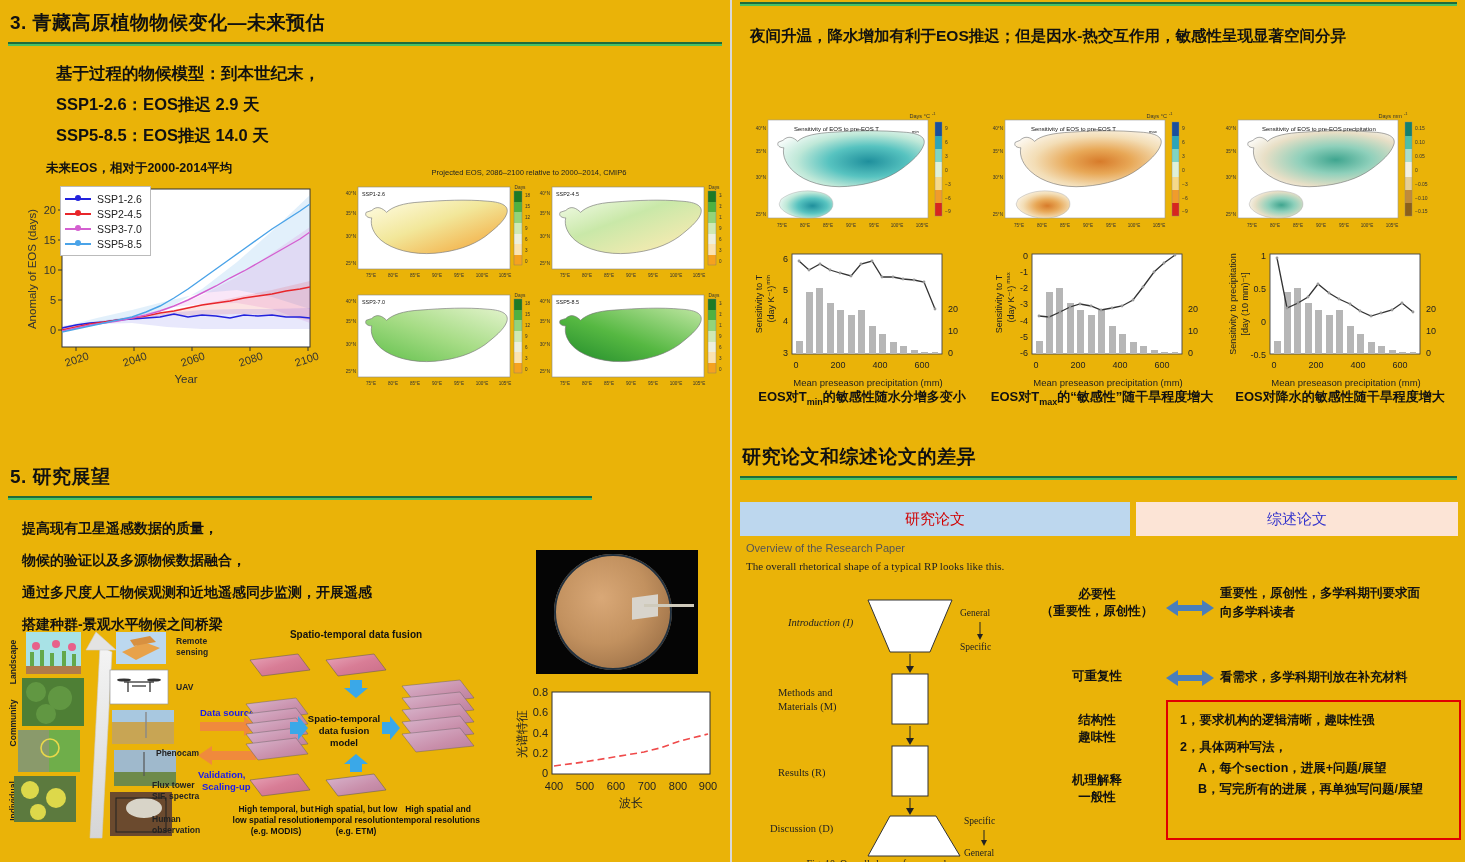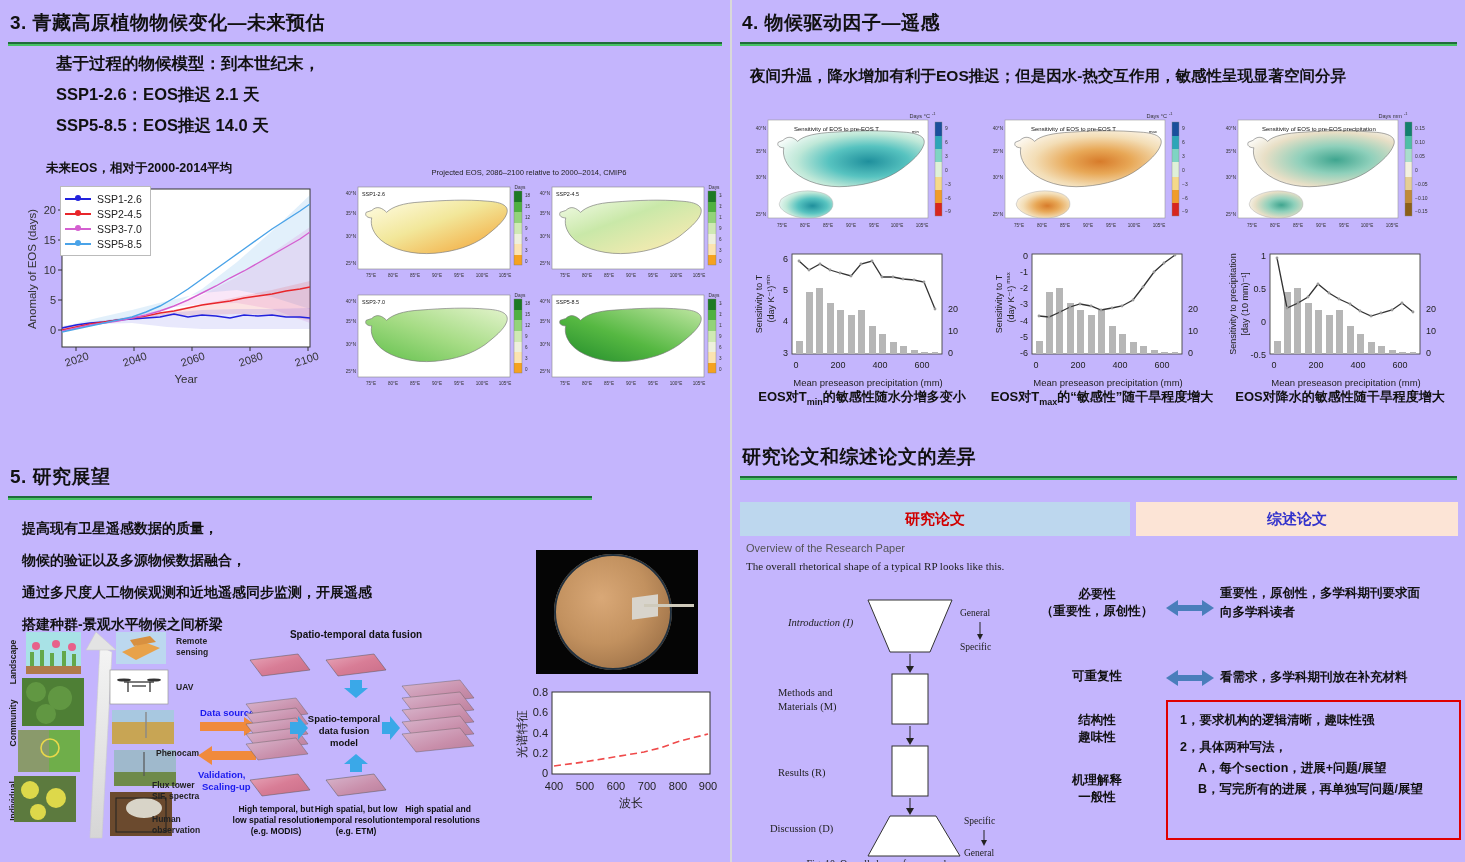--- a/index.html
+++ b/index.html
@@ -6,21 +6,21 @@
   html, body {
     margin: 0; padding: 0;
     width: 1465px; height: 862px;
     background: #ffffff;
     font-family: "Liberation Sans", "DejaVu Sans", sans-serif;
     overflow: hidden;
   }
   .slide {
     position: relative;
     width: 1465px; height: 862px;
-    background: #c4b5fd;
+    background: #eab308;
   }
   
   .quad { position: absolute; }
   #q3 { left: 0;    top: 0;   width: 730px; height: 432px; }
   #q4 { left: 732px; top: 0;  width: 733px; height: 432px; }
   #q5 { left: 0;    top: 454px; width: 600px; height: 428px; }
   #q6 { left: 732px; top: 434px; width: 733px; height: 428px; }
 
   .vdiv { position:absolute; left:730px; top:0; width:2px; height:862px; background:#d9d9d9; }
 
@@ -28,21 +28,21 @@
   .sec-title {
     font-size: 19px; font-weight: 700; color: #111;
     padding: 10px 0 4px 10px; letter-spacing: .5px;
   }
   .sec-rule { height: 4px; margin: 2px 8px 0 8px; position: relative; }
   .sec-rule .dark { position:absolute; left:0; right:0; top:0; height:2px; background:#1f6b3b; }
   .sec-rule .light{ position:absolute; left:0; right:0; top:2px; height:2px; background:#46c165; }
 
   
   .body-text { color:#111; font-weight:700; }
-  .p3 { font-size:16.5px; line-height:31px; padding-left:56px; padding-top:2px; }
+  .p3 { font-size:16.5px; line-height:31px; padding-left:56px; padding-top:12px; }
   .p4 { font-size:15.5px; font-weight:700; padding:20px 0 0 18px; }
   .p5 { font-size:14px; line-height:32px; padding-left:22px; padding-top:12px; }
 
   
   .fig { position:absolute; }
 
   
   .chart3 { position:absolute; left:22px; top:160px; width:310px; height:240px; }
   .chart3 .ctitle { font-size:12.5px; font-weight:700; color:#111; padding-left:24px; }
   .legendbox {
@@ -55,21 +55,21 @@
     content:""; position:absolute; left:10px; top:-2.5px; width:6px; height:6px; border-radius:50%;
     background:inherit;
   }
 
   
   .maps3 { position:absolute; left:336px; top:168px; width:386px; height:228px; }
   .maps3 .mtitle { font-size:7.6px; text-align:center; color:#222; margin-bottom:6px; }
 
   
   .hdrband { position:absolute; top:68px; height:34px; display:flex; align-items:center; justify-content:center;
-             font-size:15px; font-weight:700; }
+             font-size:15px; font-weight:400; }
   .band-blue { left:8px; width:390px; background:#bdd7ee; color:#d00000; }
   .band-peach{ left:404px; width:322px; background:#fce4d6; color:#3333cc; }
   .redbox { position:absolute; border:2.5px solid #e00000; }
   .col6 { position:absolute; font-size:12.5px; font-weight:700; color:#111; text-align:center; line-height:17px;}
   .txt6 { position:absolute; font-size:12.5px; font-weight:700; color:#111; line-height:19px; }
   .arrow6 { position:absolute; }
 </style>
 </head>
 <body>
 
@@ -78,21 +78,21 @@
 
   <div class="quad" id="q3">
     <div class="sec-title">3. 青藏高原植物物候变化—未来预估</div>
     <div class="sec-rule">
         <div class="dark"></div>
         <div class="light"></div>
       </div>
 
     <div class="body-text p3">
       <div>基于过程的物候模型：到本世纪末，</div>
-      <div>SSP1-2.6：EOS推迟 2.1 天</div>
+      <div>SSP1-2.6：EOS推迟 2.9 天</div>
       <div>SSP5-8.5：EOS推迟 14.0 天</div>
     </div>
 
     <div class="chart3">
       <div class="ctitle">未来EOS，相对于2000-2014平均</div>
       <svg width="310" height="218" viewBox="0 0 310 218">
         <defs>
           <clipPath id="cp3">
               <rect x="40" y="12" width="248" height="158"></rect>
             </clipPath>
@@ -349,21 +349,20 @@
               <text x="189" y="58">6</text>
               <text x="189" y="69">3</text>
               <text x="189" y="80">0</text>
           </g>
         </g>
       </svg>
     </div>
   </div>
 
   <div class="quad" id="q4">
-    <div class="sec-title">4. 物候驱动因子—遥感</div>
     <div class="sec-rule">
         <div class="dark"></div>
         <div class="light"></div>
       </div>
     <div class="body-text p4">夜间升温，降水增加有利于EOS推迟；但是因水-热交互作用，敏感性呈现显著空间分异</div>
 
     <svg class="fig" style="left:10px; top:108px;" width="715" height="138" viewBox="0 0 715 138">
       <defs>
         <path id="tp2" d="M14,20 C20,14 26,17 30,21 C36,15 50,12 70,11 C95,9 122,9 145,11 C163,12 170,17 167,25 C164,34 154,43 143,51 C128,62 108,68 84,70 C60,72 38,65 26,54 C18,47 13,37 15,28 C11,28 7,26 9,22 Z"></path>
         <path id="tp2b" d="M12,84 C22,76 38,73 52,76 C64,78 70,84 68,92 C65,101 50,106 34,104 C20,102 10,95 10,89 Z"></path>

